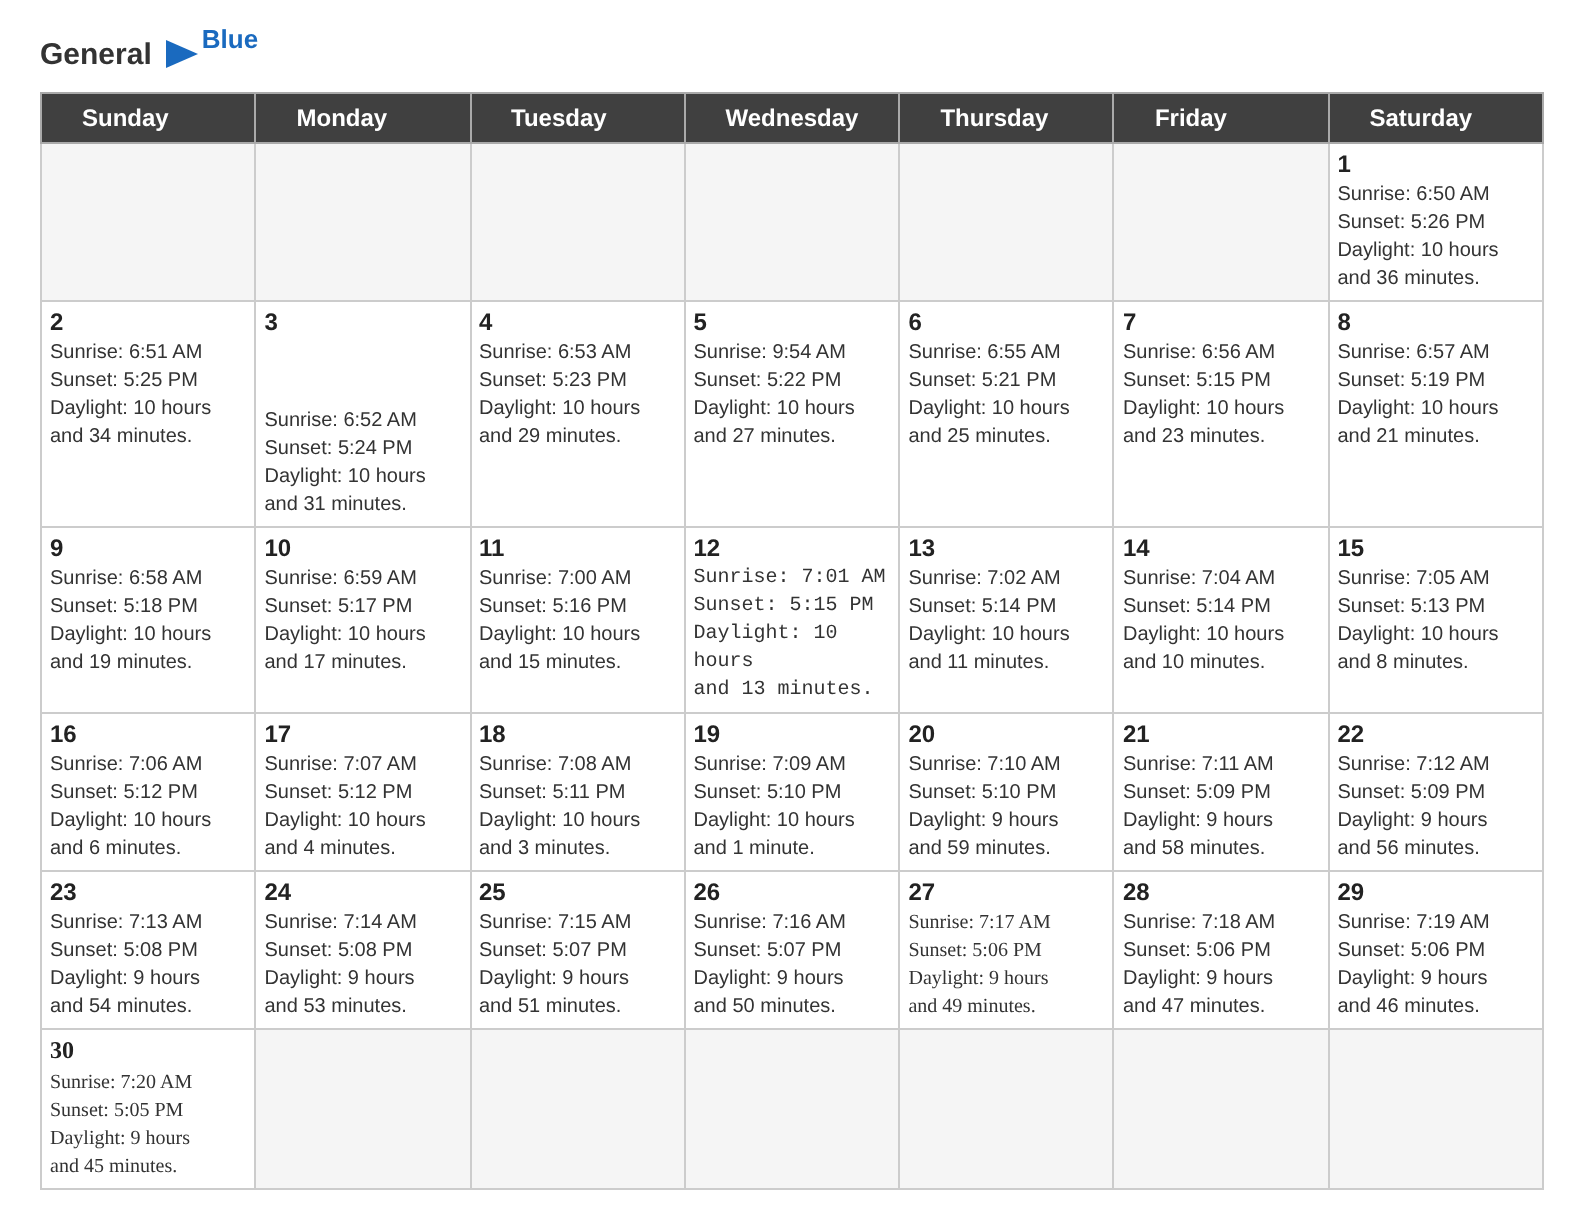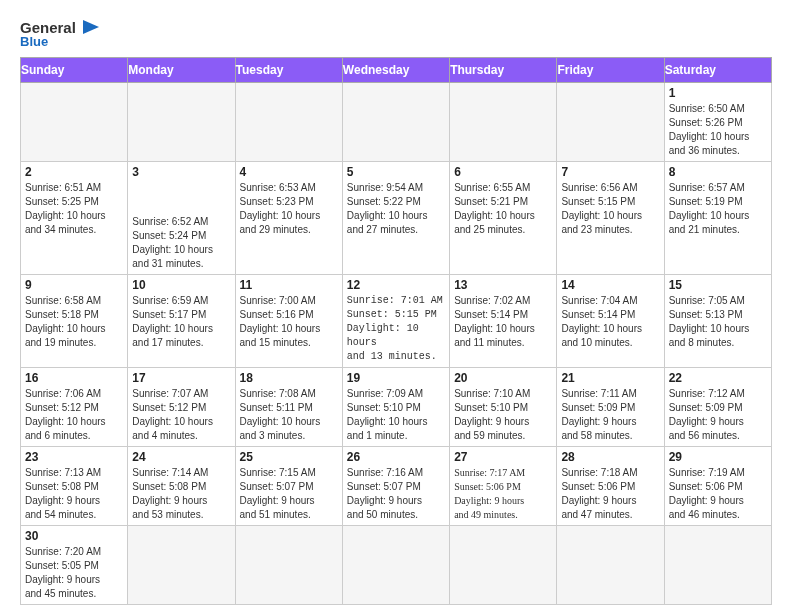--- a/index.html
+++ b/index.html
@@ -38,25 +38,25 @@
       font-size: 14px;
       color: #444;
       margin-top: 2px;
     }
     .calendar {
       width: 100%;
       border-collapse: collapse;
       margin-top: 8px;
     }
     .calendar th {
-      background: #8b5cf6;
+      background: #404040;
       color: #fff;
       font-size: 12px;
       font-weight: bold;
-      padding: 5px 0;
+      padding: 5px 20px;
       text-align: left;
       border: 1px solid #aaa;
     }
     .calendar td {
       border: 1px solid #ccc;
       vertical-align: top;
       padding: 3px 4px;
       width: calc(100% / 7);
       font-size: 9.5px;
       color: #333;
@@ -73,29 +73,30 @@
       display: block;
       margin-bottom: 2px;
     }
     .day-info {
       font-size: 10px;
       color: #333;
       line-height: 1.4;
     }
     .last-row td {
       height: 60px;
+      font-family: Liberation Serif, serif;
     }
   </style>
 </head>
 <body>
 
 <div class="page">
   <div class="header-top">
     <div class="logo">
-  <div style="display:flex;flex-direction:column;align-items:flex-start;">
+  <div style="display:flex;flex-direction:row;align-items:flex-start;">
     <div style="display:flex;align-items:center;gap:3px;">
       <span style="font-size:15px;font-weight:bold;color:#333;">General</span>
       <svg width="22" height="22" viewBox="0 0 22 22">
         <polygon points="4,4 20,11 4,18" fill="#1a6abf"></polygon>
       </svg>
     </div>
     <span style="font-size:13px;font-weight:bold;color:#1a6abf;margin-top:-4px;">Blue</span>
   </div>
 </div>
     <div class="title-block">

